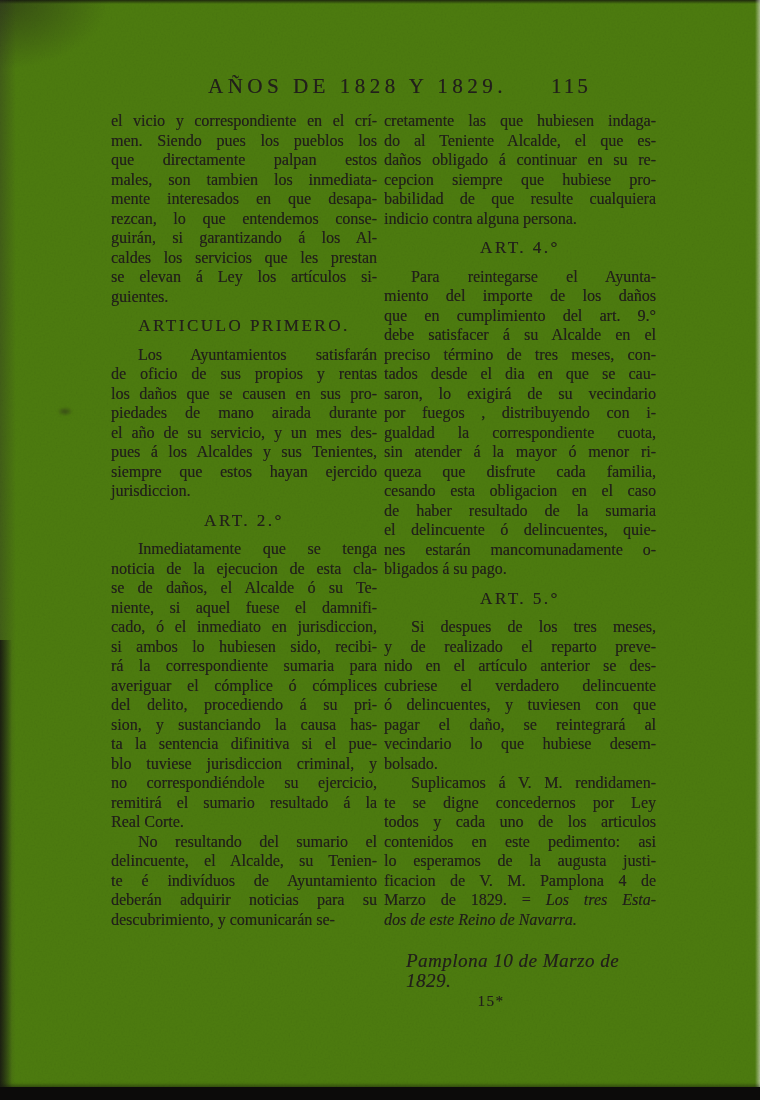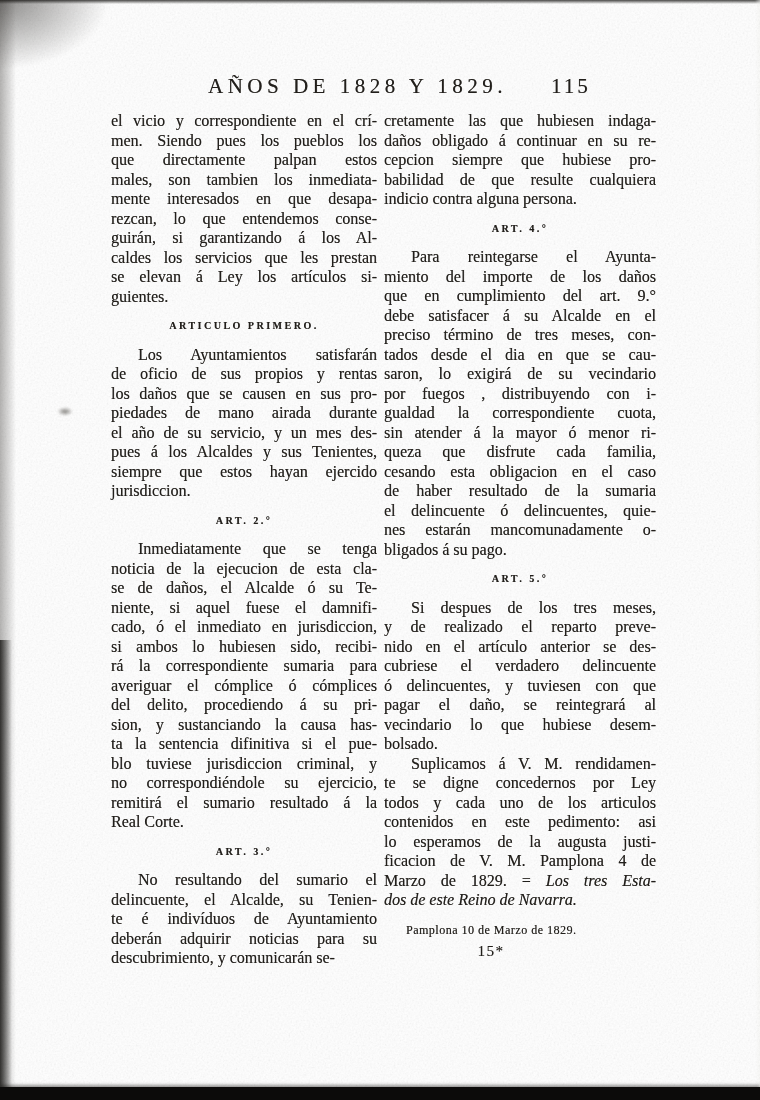--- a/index.html
+++ b/index.html
@@ -1,36 +1,36 @@
 <!DOCTYPE html>
 <html><head>
 <meta charset="utf-8">
 <style>
   html,body{margin:0;padding:0;background:#b3b2ad;}
   .page{
-    position:relative;width:760px;height:1100px;background:#ffffff;
+    position:relative;width:760px;height:1100px;background:#4d7c0f;
     overflow:hidden;
     font-family:"Liberation Serif","DejaVu Serif",serif;
     color:#221f1b;
     text-shadow:0.2px 0.2px 0.6px rgba(30,28,24,0.55);
   }
   
   .header-title{position:absolute;top:74px;left:208px;font-size:21px;letter-spacing:4.5px;white-space:nowrap;}
   .header-page{position:absolute;top:74px;left:551px;font-size:21px;letter-spacing:3px;}
   
   .col{position:absolute;top:111px;font-size:16px;line-height:19.5px;}
   .col-left{left:111px;width:266px;}
   .col-right{left:384px;width:272px;}
   .para{margin:0;}
   .para.indent .line:first-child{text-indent:27px;font-family:Liberation Serif, serif;}
   .line{text-align:justify;text-align-last:justify;}
   .line.last{text-align-last:left;}
-  .heading{text-align:center;font-size:10px;letter-spacing:2.5px;margin:10px 0 9px;white-space:nowrap;font-weight:bold;}
+  .heading{text-align:center;font-size:17px;letter-spacing:2.5px;margin:10px 0 9px;white-space:nowrap;}
   .it{font-style:italic;}
-  .dateline{margin-top:11px;padding-left:22px;font-size:12px;letter-spacing:0.5px;}
+  .dateline{font-style:italic;margin-top:22px;padding-left:22px;font-size:19px;letter-spacing:0.5px;}
   .sigmark{text-align:center;padding-right:58px;margin-top:2px;font-size:15px;letter-spacing:1.5px;}
   
   .edge-top{position:absolute;top:0;left:0;width:100%;height:4px;
     background:linear-gradient(180deg,rgba(15,14,12,0.75),rgba(15,14,12,0));}
   .corner-tl{position:absolute;top:0;left:0;width:110px;height:70px;
     background:radial-gradient(ellipse at 0 0,rgba(30,28,25,0.5),transparent 70%);}
   .edge-left{position:absolute;top:0;left:0;width:16px;height:100%;
     background:linear-gradient(90deg,rgba(45,42,38,0.35),transparent);}
   .edge-left-bottom{position:absolute;bottom:0;left:0;width:12px;height:460px;
     background:linear-gradient(90deg,rgba(18,17,15,0.8),transparent);}
@@ -85,32 +85,32 @@
         <div class="line">rá la correspondiente sumaria para</div>
         <div class="line">averiguar el cómplice ó cómplices</div>
         <div class="line">del delito, procediendo á su pri-</div>
         <div class="line">sion, y sustanciando la causa has-</div>
         <div class="line">ta la sentencia difinitiva si el pue-</div>
         <div class="line">blo tuviese jurisdiccion criminal, y</div>
         <div class="line">no correspondiéndole su ejercicio,</div>
         <div class="line">remitirá el sumario resultado á la</div>
         <div class="line last">Real Corte.</div>
       </div>
-      <div class="heading">ART. 3.°</div>
       <div class="para indent">
         <div class="line">No resultando del sumario el</div>
         <div class="line">delincuente, el Alcalde, su Tenien-</div>
         <div class="line">te é indivíduos de Ayuntamiento</div>
         <div class="line">deberán adquirir noticias para su</div>
         <div class="line last">descubrimiento, y comunicarán se-</div>
       </div>
     </div>
   <div class="col col-right">
       <div class="para">
         <div class="line">cretamente las que hubiesen indaga-</div>
+        <div class="line">do al Teniente Alcalde, el que es-</div>
         <div class="line">daños obligado á continuar en su re-</div>
         <div class="line">cepcion siempre que hubiese pro-</div>
         <div class="line">babilidad de que resulte cualquiera</div>
         <div class="line last">indicio contra alguna persona.</div>
       </div>
       <div class="heading">ART. 4.°</div>
       <div class="para indent">
         <div class="line">Para reintegarse el Ayunta-</div>
         <div class="line">miento del importe de los daños</div>
         <div class="line">que en cumplimiento del art. 9.°</div>

